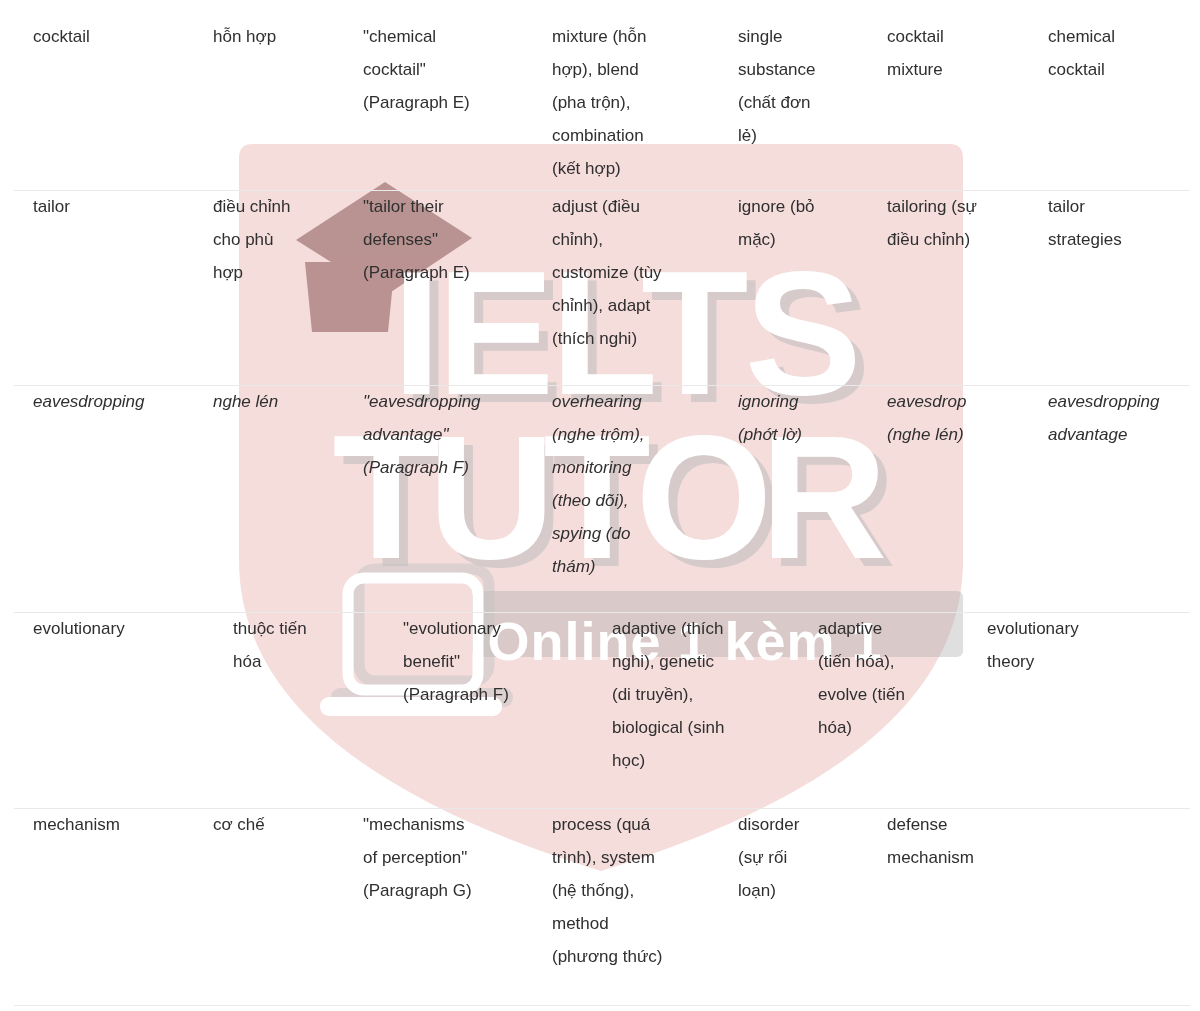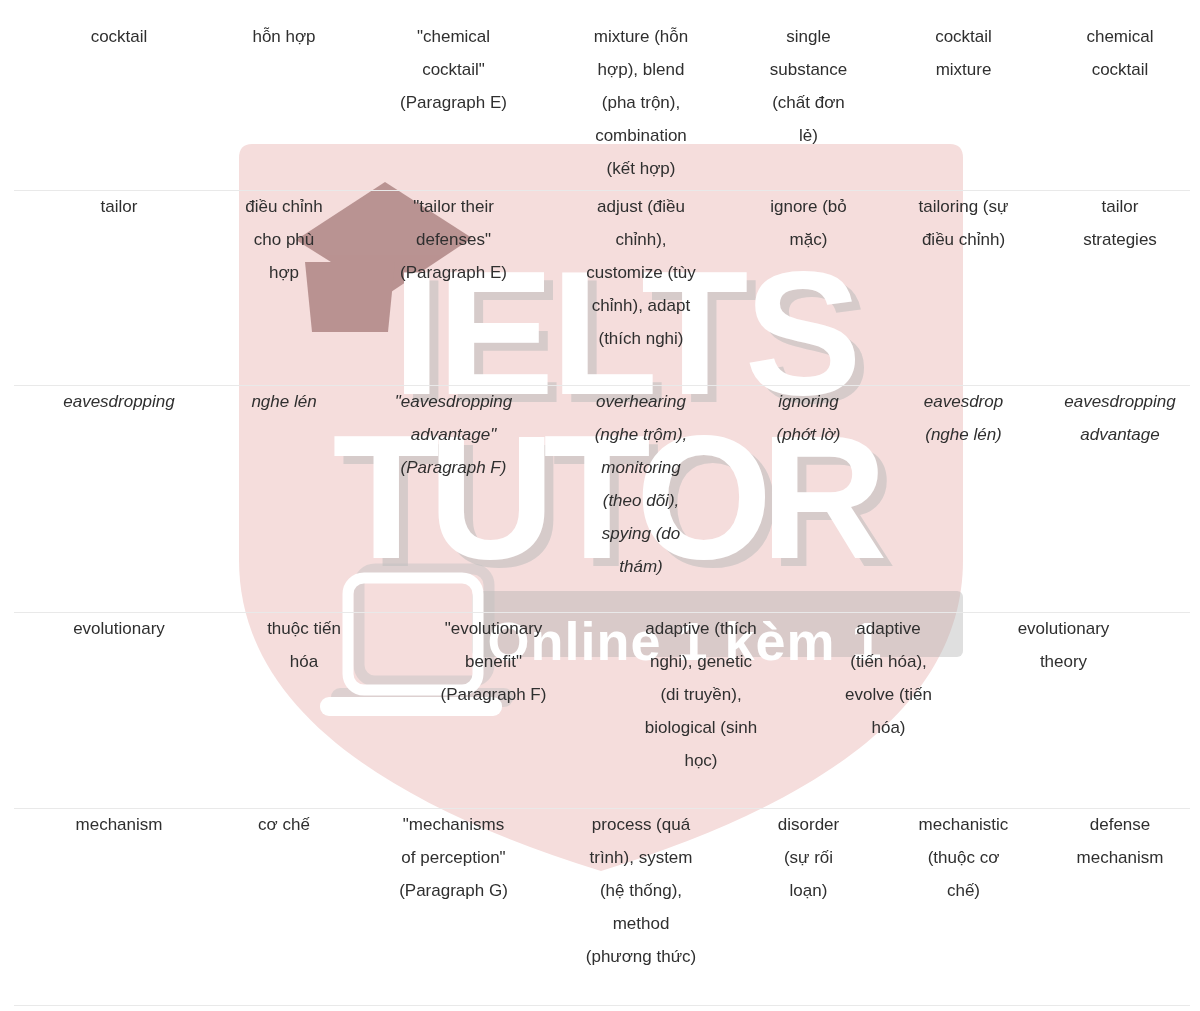--- a/index.html
+++ b/index.html
@@ -10,21 +10,21 @@
   }
   
   #watermark{position:absolute;inset:0;z-index:0;}
   .wm-big{font:700 176px "Liberation Sans","DejaVu Sans",sans-serif;}
   .wm-tag{font:700 54px "Liberation Sans","DejaVu Sans",sans-serif;}
   
   #vocab-table{position:absolute;inset:0;z-index:1;}
   .trow{
     display:grid;
     grid-template-columns:180px 150px 189px 186px 149px 161px 1fr;
-    padding-left:33px;box-sizing:border-box;text-align:center;
+    padding-left:33px;box-sizing:border-box;
   }
   .trow .cell{
     white-space:pre-line;
     font-size:17px;line-height:33px;color:#2f2f2f;
     padding-right:8px;
   }
   .trow.first .cell{padding-top:20px;}
   .r1{height:190px;} .r2{height:195px;} .r3{height:227px;font-style:italic;}
   .r4{height:196px;gap:20px;} .r5{height:197px;}
   .divider{
@@ -160,23 +160,20 @@
 of perception"
 (Paragraph G)</div>
     <div class="cell">process (quá
 trình), system
 (hệ thống),
 method
 (phương thức)</div>
     <div class="cell">disorder
 (sự rối
 loạn)</div>
-    <div class="cell">mechanistic
-(thuộc cơ
-chế)</div>
     <div class="cell">defense
 mechanism</div>
   </div>
 
 </div>
 
 <div class="divider d1"></div>
 <div class="divider d2"></div>
 <div class="divider d3"></div>
 <div class="divider d4"></div>

